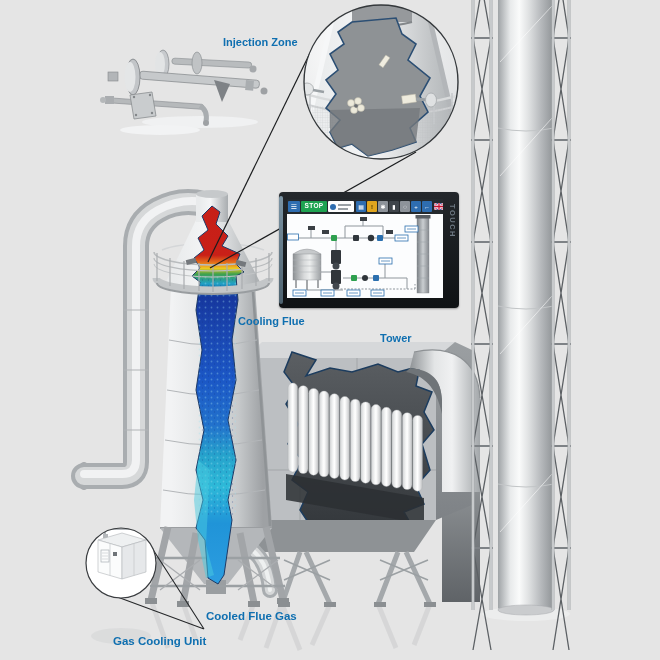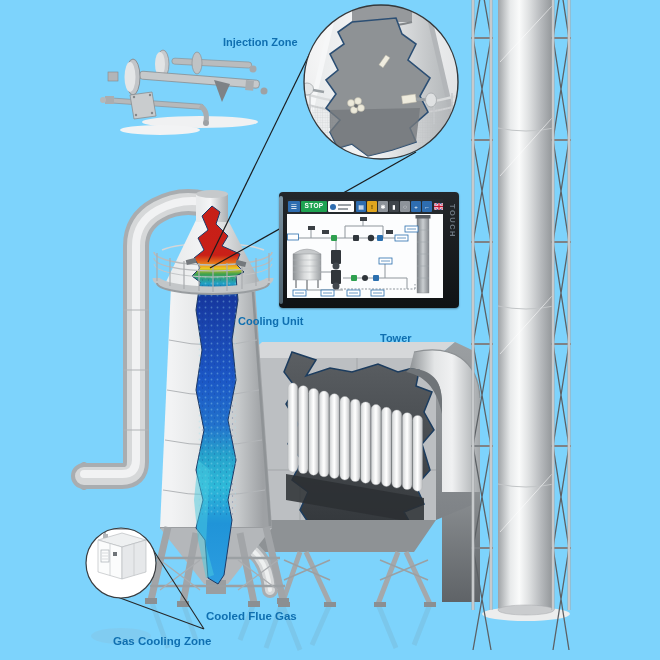--- a/index.html
+++ b/index.html
@@ -1,16 +1,16 @@
 <!DOCTYPE html>
 <html><head>
 <meta charset="utf-8">
 <style>
   html,body{margin:0;padding:0;background:#fff;}
-  #stage{position:relative;width:660px;height:660px;background:#7dd3fc;overflow:hidden;
+  #stage{position:relative;width:660px;height:660px;background:#e5e5e5;overflow:hidden;
          font-family:"Liberation Sans",sans-serif;}
   #art{position:absolute;left:0;top:0;}
   .lbl{position:absolute;font-weight:bold;color:#0f6fb0;font-size:11px;white-space:nowrap;}
   .lbl.big{font-size:11.5px;}
   
   #hmi{position:absolute;left:279px;top:192px;width:180px;height:116px;border-radius:4px;
        background:linear-gradient(180deg,#23272b,#0f1214);box-shadow:0 1px 2px rgba(0,0,0,.35);}
   #hmi .side{position:absolute;left:0;top:4px;width:4px;height:108px;border-radius:2px;
        background:linear-gradient(180deg,#7d95a5,#4e626f);}
   #hmi .screen{position:absolute;left:8px;top:7px;width:156px;height:99px;background:#f6f8f9;
@@ -464,18 +464,18 @@
       </g>
       <g stroke="#2b6fae" stroke-width="1" opacity="0.7">
         <path d="M8,79 H17 M36,79 H45 M62,79 H71 M86,79 H95 M110,24 H119 M120,15 H129 M94,47 H103"></path>
       </g>
     </svg>
   </div>
   <div class="touch">TOUCH</div>
 </div>
 
 <div class="lbl" style="left:223px;top:36px;">Injection Zone</div>
-<div class="lbl" style="left:238px;top:315px;">Cooling Unit</div>
+<div class="lbl" style="left:238px;top:315px;">Cooling Flue</div>
 <div class="lbl" style="left:380px;top:332px;">Tower</div>
 <div class="lbl big" style="left:206px;top:610px;">Cooled Flue Gas</div>
-<div class="lbl big" style="left:113px;top:635px;">Gas Cooling Zone</div>
+<div class="lbl big" style="left:113px;top:635px;">Gas Cooling Unit</div>
 
 </div>
 
 </body></html>

